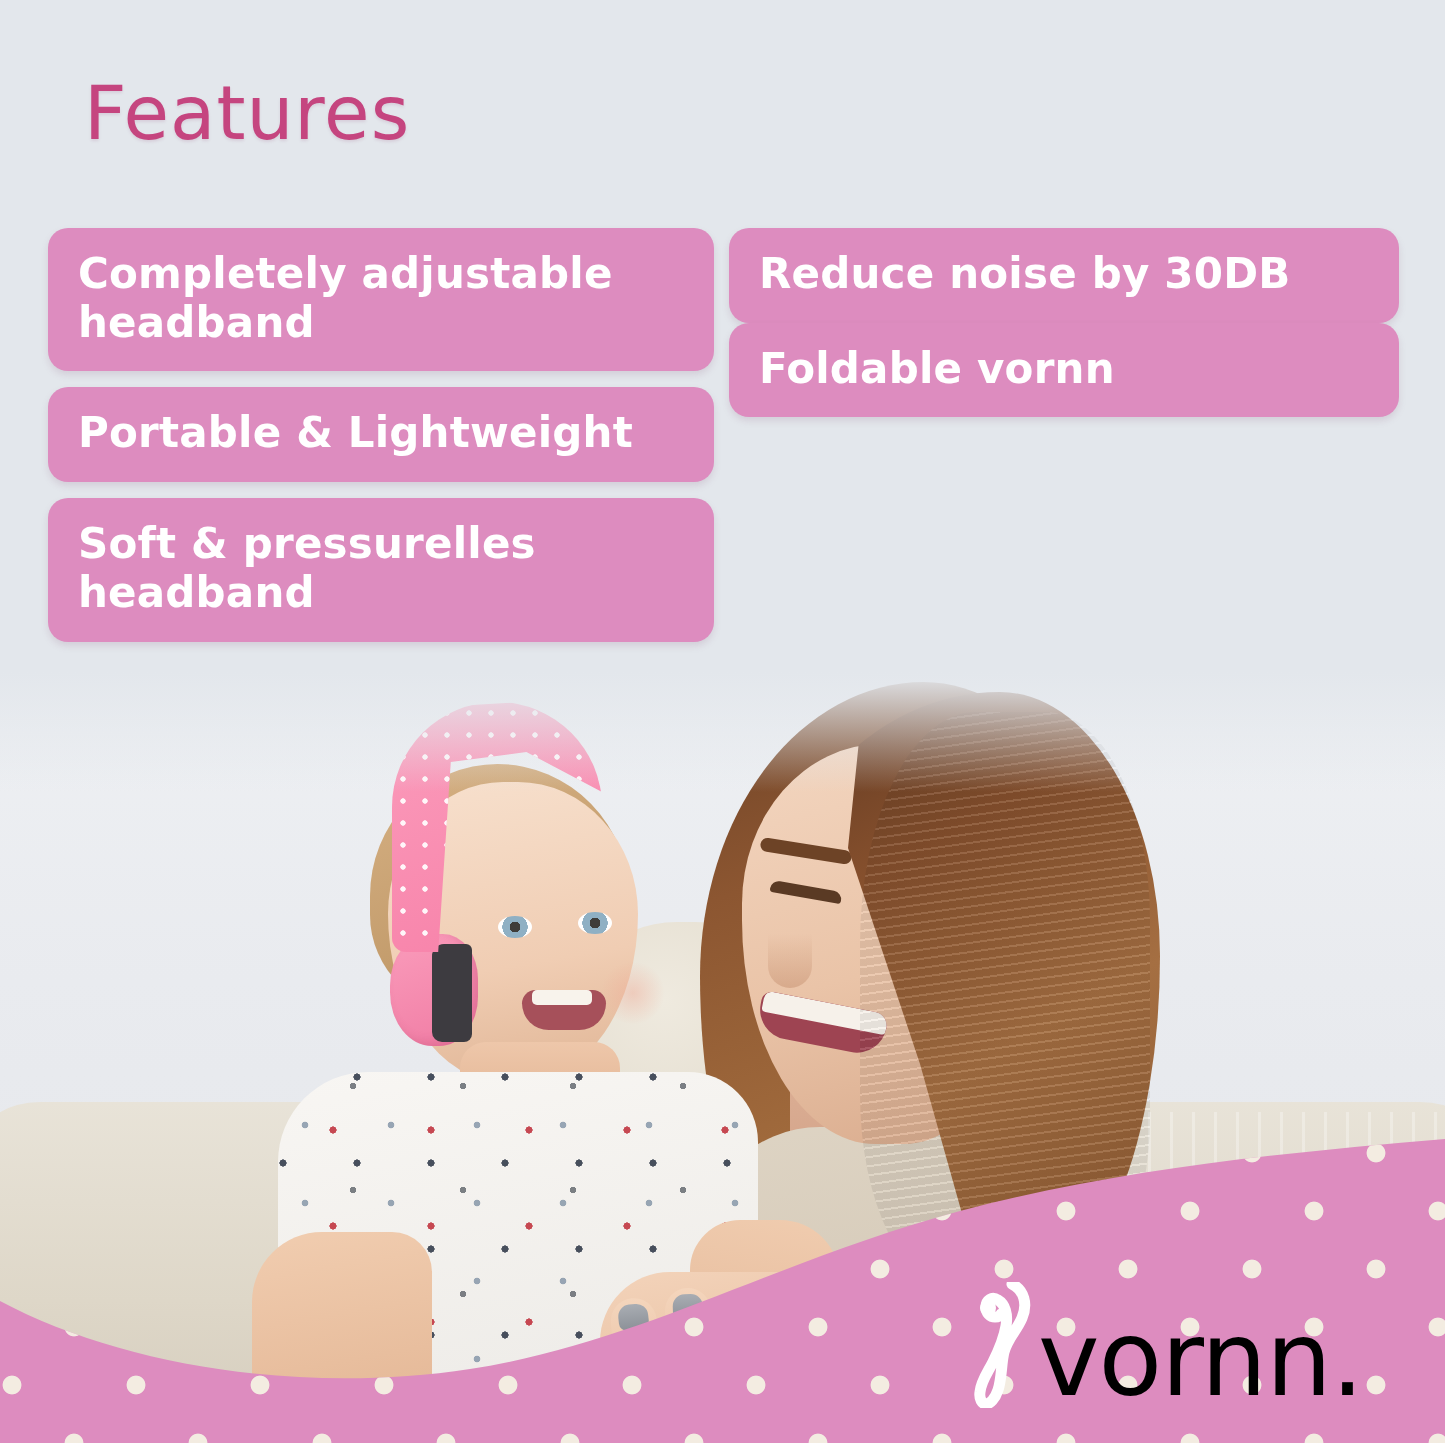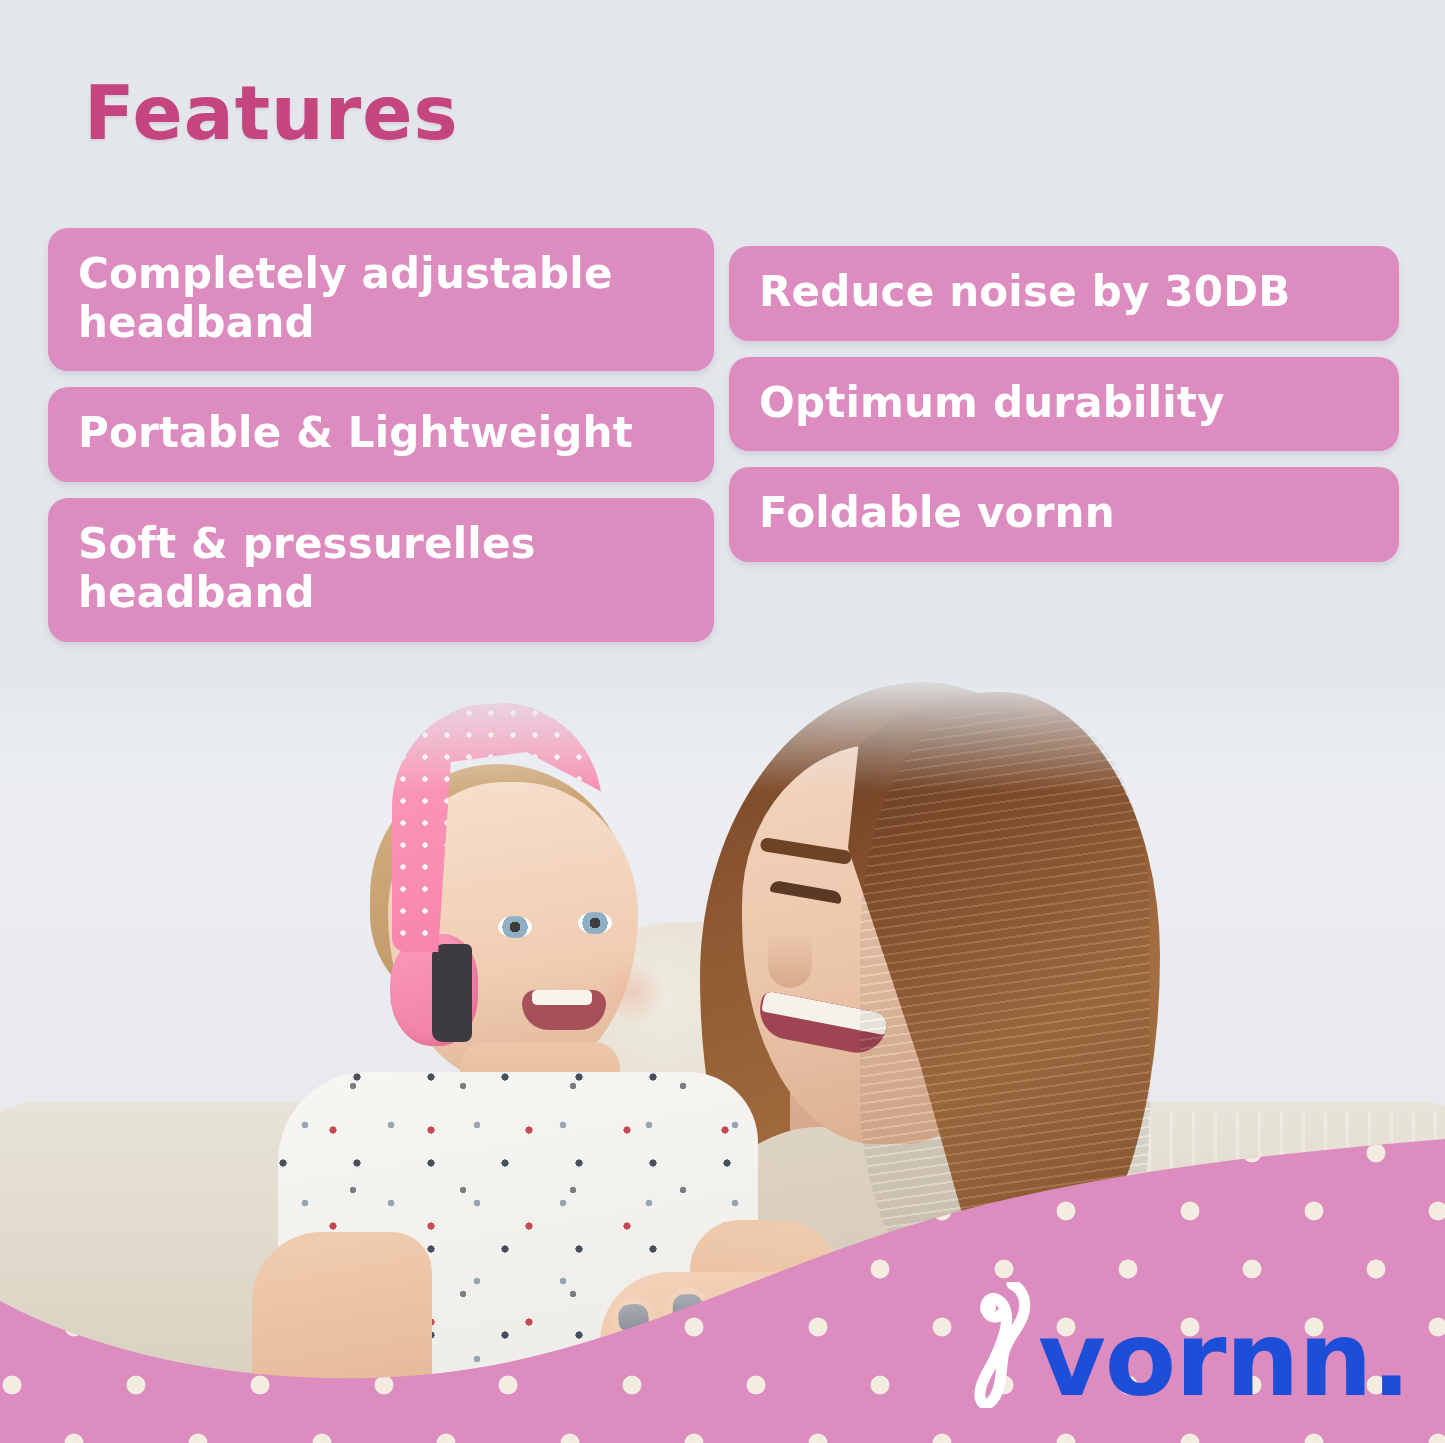--- a/index.html
+++ b/index.html
@@ -16,32 +16,32 @@
     width:1445px; height:1443px;
     background:#e3e7ec;
     overflow:hidden;
   }
 
   
   #title{
     position:absolute;
     left:84px; top:70px;
     font-size:74px;
-    font-weight:700;
+    font-weight:400;
     letter-spacing:1px;
     color:#c5457f;
     font-family:"DejaVu Sans", sans-serif;
     text-shadow:0 2px 3px rgba(160,100,140,.18);
     text-align:center;
   }
 
   
   .col{ position:absolute; display:flex; flex-direction:column; }
   #col-left { left:48px;  top:228px; width:666px; gap:16px; }
-  #col-right{ left:729px; top:228px; width:670px; gap:16px;margin-top:18px; }
+  #col-right{ left:729px; top:228px; width:670px; gap:0; }
 
   .pill{
     background:#dd8cbf;
     border-radius:20px;
     color:#ffffff;
     font-weight:700;
     font-size:42px;
     line-height:1.16;
     padding:22px 28px 24px 30px;
     box-shadow:0 4px 7px rgba(150,110,140,.20);
@@ -273,43 +273,42 @@
   #logo{
     position:absolute;
     left:968px; top:1282px;
     display:flex; align-items:flex-end; gap:0;
     z-index:5;
   }
   #logo-mark{ width:76px; height:126px; }
   #logo-word{
     font-family:"DejaVu Sans", sans-serif;
     font-size:104px;
-    font-weight:700;
-    color:#1d4ed8;
+    font-weight:400;
+    color:#000000;
     letter-spacing:-1px;
     line-height:.92;
     margin-left:-6px;
   }
 </style>
 </head>
 <body>
 
 <div id="page">
 
   <div id="title">Features</div>
 
   <div class="col" id="col-left">
     <div class="pill two-line">Completely adjustable headband</div>
     <div class="pill">Portable &amp; Lightweight</div>
     <div class="pill two-line">Soft &amp; pressurelles headband</div>
   </div>
 
   <div class="col" id="col-right">
     <div class="pill">Reduce noise by 30DB</div>
-    <div class="pill">Optimum durability</div>
     <div class="pill">Foldable vornn</div>
   </div>
 
   <div id="photo">
     <div class="wall"></div>
     <div class="couch"></div>
     <div class="couch-cushion"></div>
     <div class="couch-seam"></div>
 
     <div class="w-hair-back"></div>

